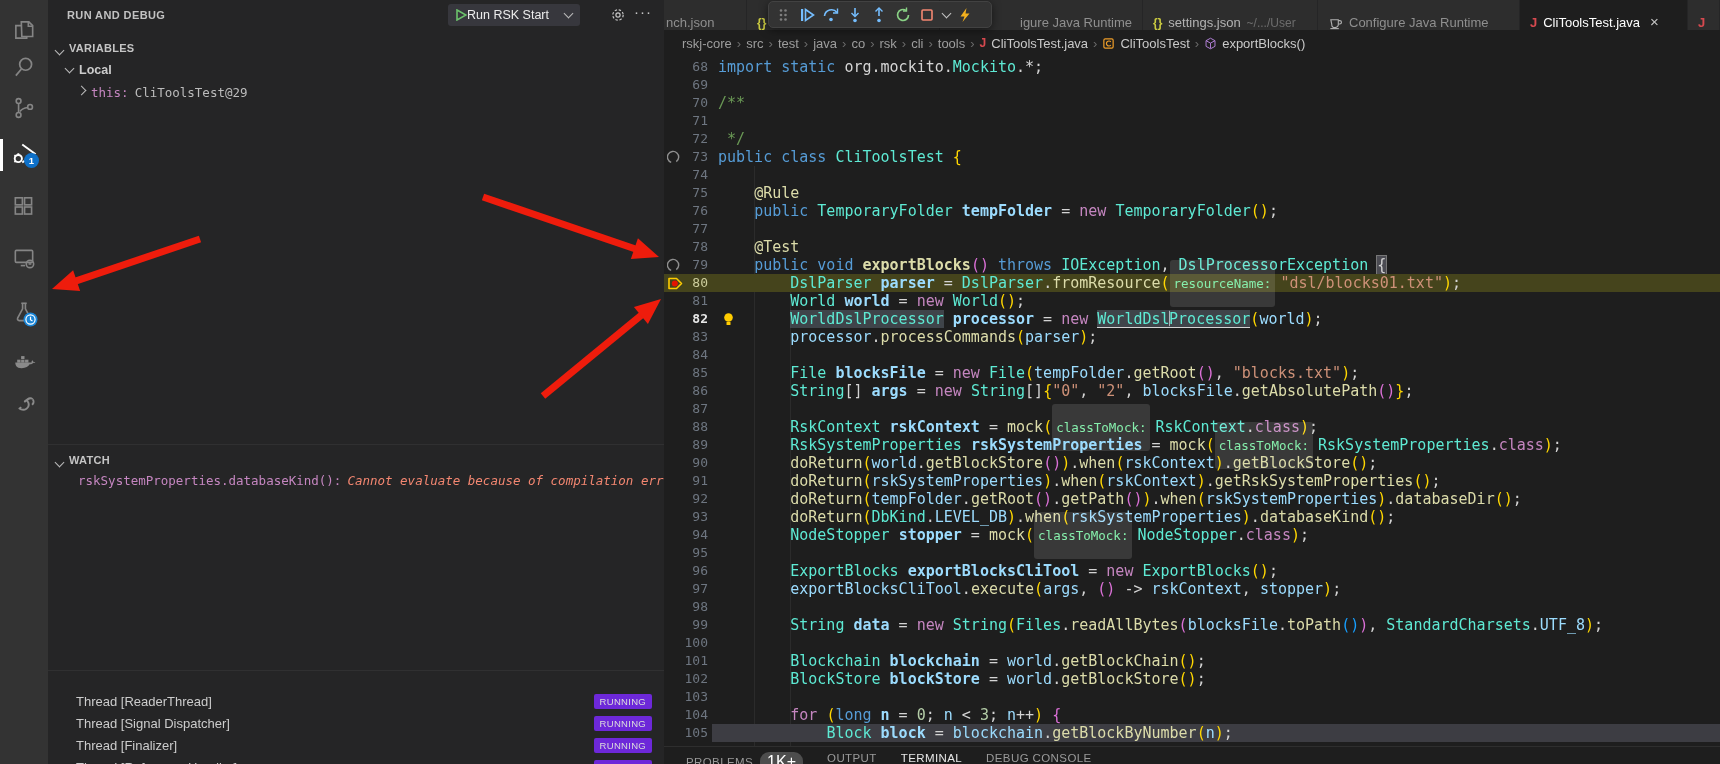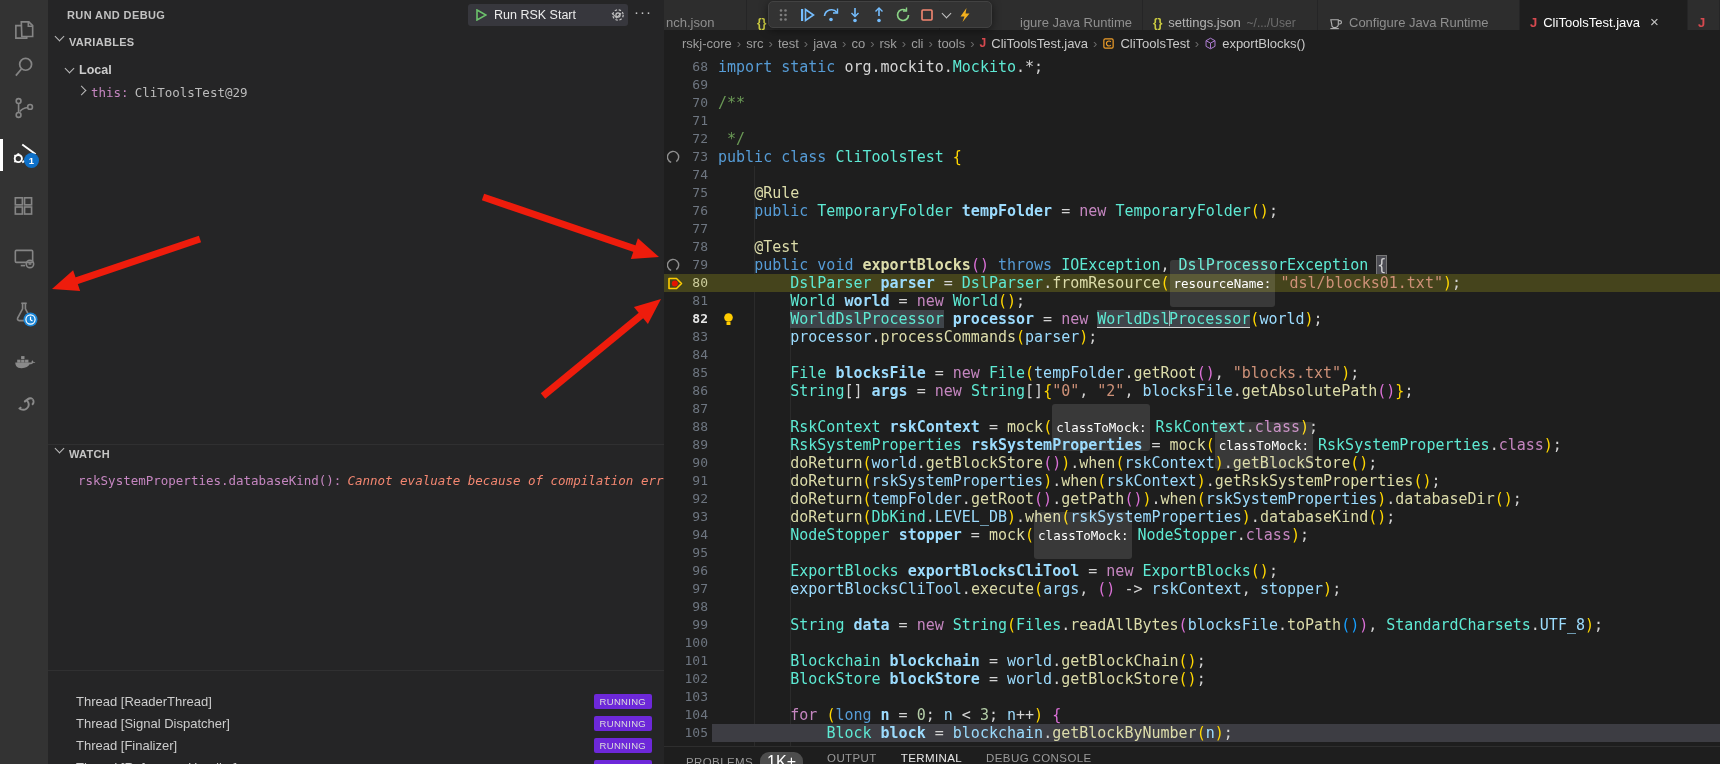--- a/index.html
+++ b/index.html
@@ -8,28 +8,28 @@
   svg{display:block}
   
   .activitybar{position:absolute;left:0;top:0;width:48px;height:764px;background:#333333;z-index:3}
   .act-item{position:absolute;left:0;width:48px;height:40px;display:flex;align-items:center;justify-content:center}
   .act-ind{position:absolute;left:0;width:2.5px;background:#ffffff}
   .act-badge{position:absolute;left:24px;width:15px;height:15px;border-radius:50%;background:#0e70c8;
              color:#fff;font-size:9.5px;display:flex;align-items:center;justify-content:center;font-weight:bold}
   
   .sidebar{position:absolute;left:48px;top:0;width:616px;height:764px;background:#252526;z-index:2;overflow:hidden}
   .side-title{position:absolute;left:19px;top:9px;font-size:11px;font-weight:bold;letter-spacing:.4px;color:#c2c2c2}
-  .runbtn{position:absolute;left:420px;top:4px;width:160px;height:22px;background:#37373d;border-radius:3px;
-          display:flex;align-items:center;gap:7px;padding:0 8px;box-sizing:border-box}
+  .runbtn{position:absolute;left:400px;top:4px;width:132px;height:22px;background:#37373d;border-radius:3px;
+          display:flex;align-items:center;padding:0 8px;box-sizing:border-box}
   .runbtn .lbl{color:#ececec;font-size:12.5px;flex:1}
   .chev{display:inline-block;width:6px;height:6px;border-right:1.4px solid #bbb;border-bottom:1.4px solid #bbb;
         transform:rotate(45deg);margin-top:-3px}
   .chev.r{transform:rotate(-45deg)}
   .side-icon{position:absolute;top:7px}
-  .sec-h{position:absolute;left:0;width:100%;height:18px;display:flex;align-items:flex-start;gap:6px;padding-left:8px;
+  .sec-h{position:absolute;left:0;width:100%;height:18px;display:flex;align-items:flex-end;gap:6px;padding-left:8px;
          box-sizing:border-box;font-size:11px;font-weight:bold;color:#c5c5c5;letter-spacing:.3px}
   .sec-border{position:absolute;left:0;width:100%;border-top:1px solid #303031}
   .tree-row{position:absolute;left:0;width:100%;height:20px;display:flex;align-items:center;gap:6px;color:#cccccc}
   .mono{font-family:"DejaVu Sans Mono",monospace;font-size:12.5px}
   .w-expr{color:#c586c0}
   .w-err{color:#f48771;font-style:italic}
   .thread{position:absolute;left:0;width:100%;height:20px;color:#cccccc;font-size:13px}
   .thread .tname{position:absolute;left:28px;top:2px}
   .thread .tstatus{position:absolute;right:12px;top:2px;background:#6d28d9;color:#dcdcdc;font-size:9.5px;
                    padding:2px 6px;border-radius:2px;letter-spacing:.3px}
@@ -61,21 +61,21 @@
   .cl.current .num{color:#cdcd9d}
   .cl.cursorline .num{color:#e8e8e8;font-weight:bold}
   .cl.dim::before{content:"";position:absolute;left:48px;right:0;top:0;bottom:0;background:#3d3d43}
   .glyph{position:absolute;left:3px;top:2px}
   .bulb{position:absolute;left:58px;top:2px}
   .iguide{position:absolute;width:1px;background:rgba(255,255,255,.06)}
   .tk-kw{color:#569cd6}.tk-ctrl{color:#c586c0}.tk-type{color:#5eead4}.tk-var{color:#9cdcfe}
   .tk-varb{color:#9cdcfe;font-weight:700}.tk-meth{color:#dcdcaa}.tk-methb{color:#dcdcaa;font-weight:700}
   .tk-str{color:#ce9178}.tk-num{color:#b5cea8}.tk-com{color:#6a9955}.tk-ann{color:#dcdcaa}
   .tk-pln{color:#d4d4d4}.tk-p1{color:#ffd700}.tk-p2{color:#da70d6}.tk-p3{color:#179fff}.tk-const{color:#9cdcfe}
-  .tk-chip{background:rgba(255,255,255,.12);color:#ffffff;border-radius:3px;padding:16px 4px;margin-right:5px;font-size:12.5px}
+  .tk-chip{background:rgba(255,255,255,.12);color:#86efac;border-radius:3px;padding:16px 4px;margin-right:5px;font-size:12.5px}
   .tk-hl{background:rgba(95,105,118,.5)}
   .tk-hl2{background:rgba(95,105,118,.5);box-shadow:inset 0 -1px 0 #d4d4d4}
   .tk-cur{display:inline-block;width:1.5px;height:15px;background:#ffffff;margin:0 -1px;vertical-align:-2px}
   .tk-bm{color:#d4d4d4;background:#4b4b52;outline:1px solid #777}
   
   .panelbar{position:absolute;left:0;top:746px;width:100%;height:18px;border-top:1px solid #2e2e2e;background:#1e1e1e;
             display:flex;align-items:flex-start;gap:24px;padding:5px 0 0 22px;box-sizing:border-box}
   .ptab{font-size:11.5px;letter-spacing:.4px;color:#9a9a9a;display:flex;gap:7px;align-items:center}
   .ptab.active{color:#e7e7e7}
   .pbadge{background:#4d4d4d;color:#fff;font-size:16px;padding:1px 7px;border-radius:9px;letter-spacing:0}

